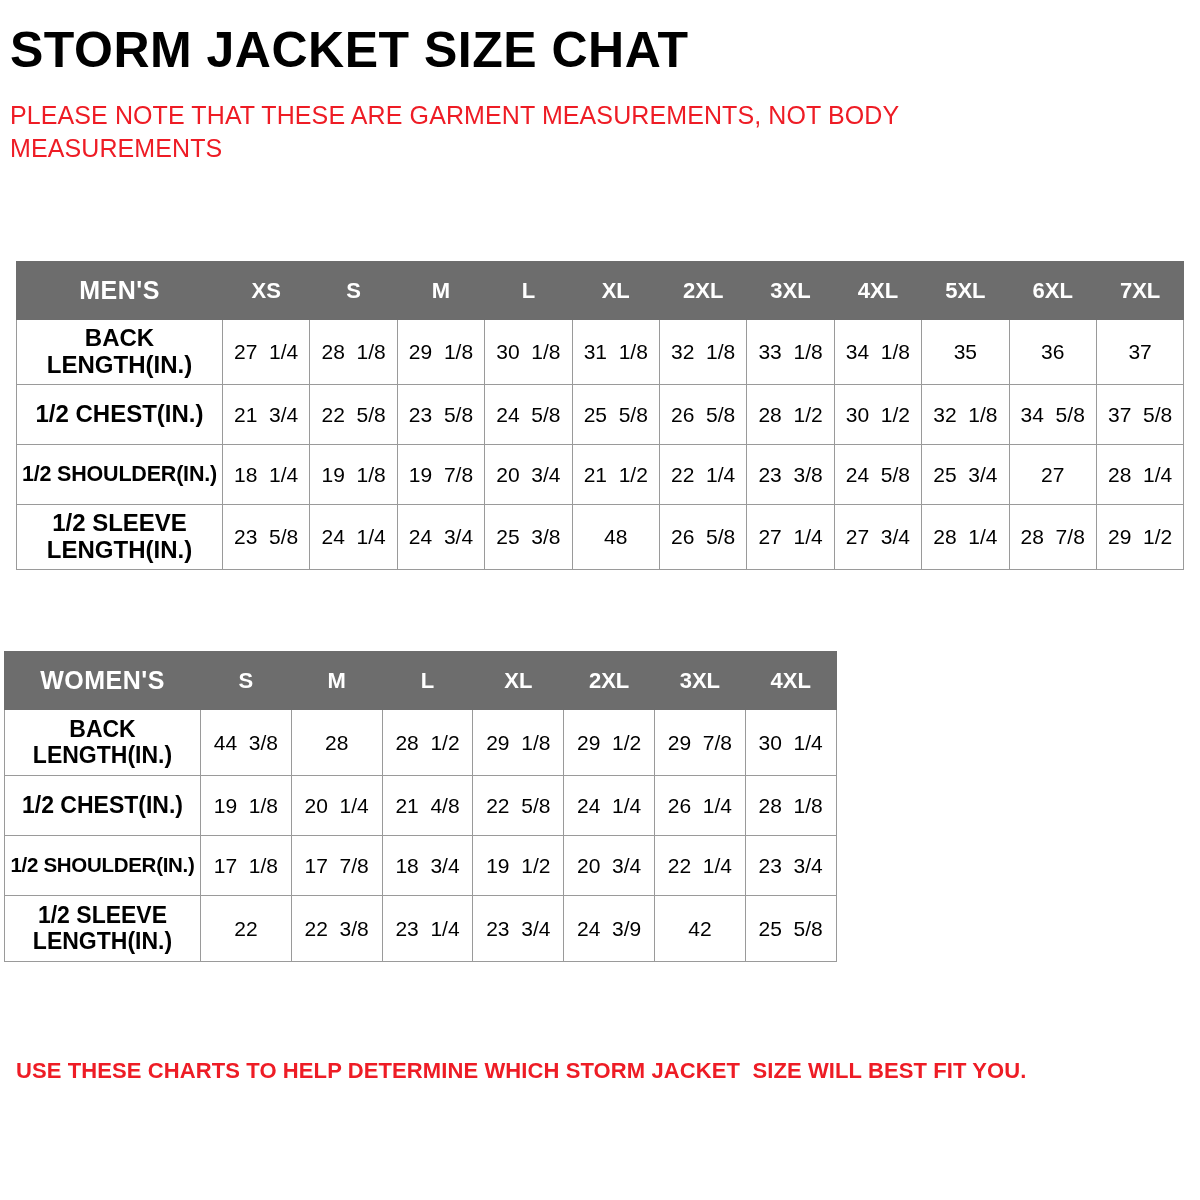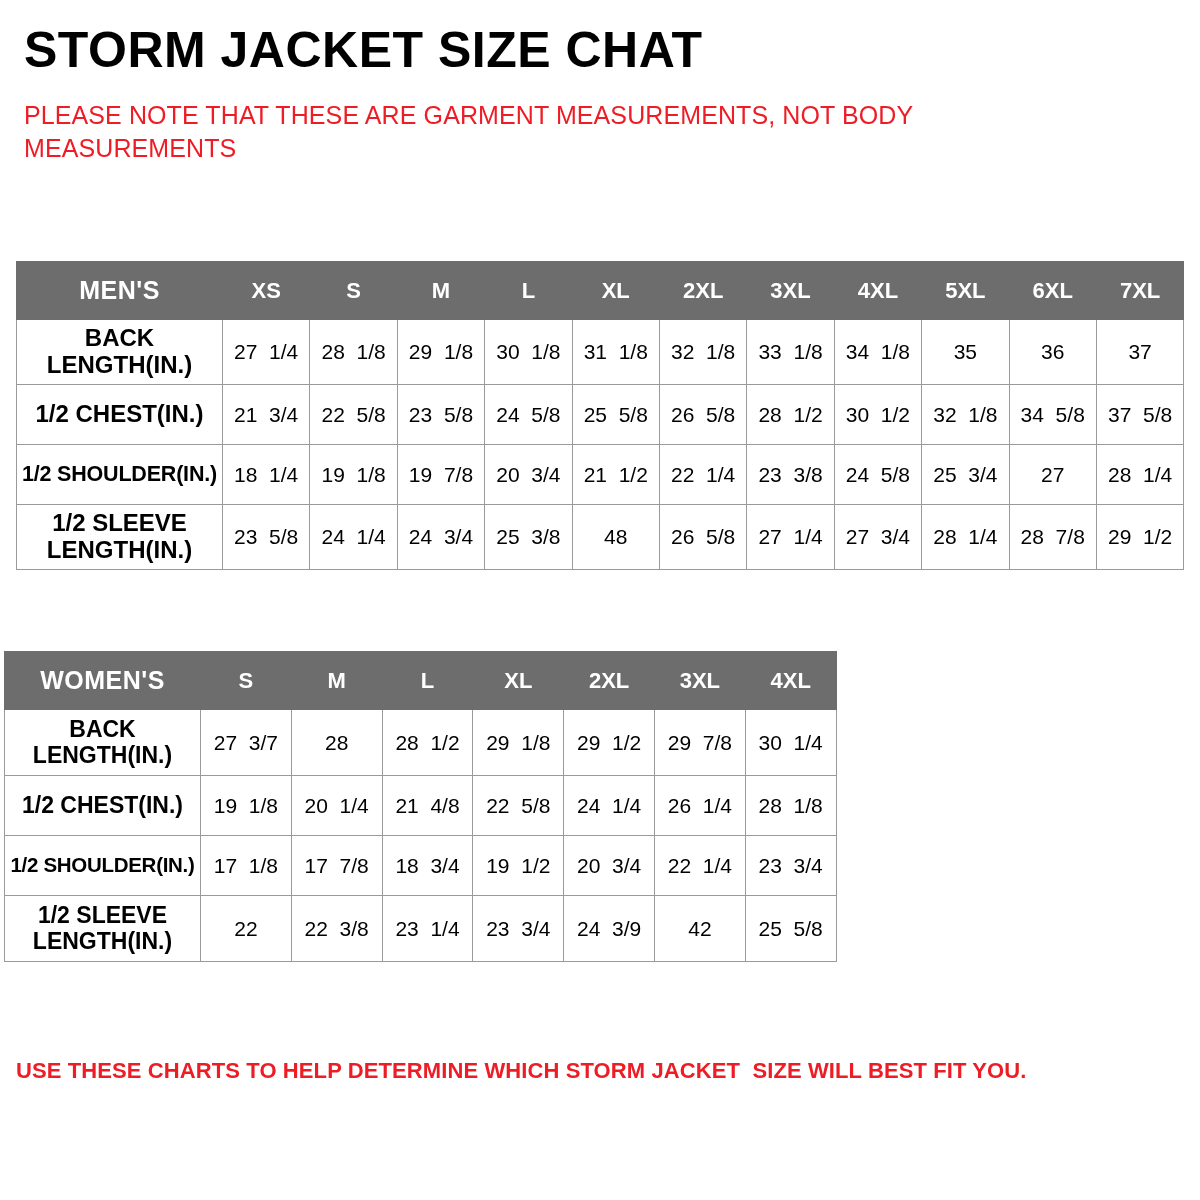--- a/index.html
+++ b/index.html
@@ -11,21 +11,21 @@
     height: 1200px;
     background: #ffffff;
     font-family: "Liberation Sans", sans-serif;
     overflow: hidden;
   }
   .page {
     position: relative;
     width: 1200px;
     height: 1200px;
     box-sizing: border-box;
-    padding: 0 24px;
+    padding: 0 10px;
   }
 
   
   .title {
     margin: 0;
     padding-top: 24px;
     font-size: 50px;
     font-weight: bold;
     letter-spacing: 0.5px;
     color: #000000;
@@ -240,21 +240,21 @@
         <th class="head-size">L</th>
         <th class="head-size">XL</th>
         <th class="head-size">2XL</th>
         <th class="head-size">3XL</th>
         <th class="head-size">4XL</th>
       </tr>
     </thead>
     <tbody>
       <tr class="tall">
         <td class="row-label">BACK<br>LENGTH(IN.)</td>
-        <td class="val">27  3/7</td>
+        <td class="val">44  3/8</td>
         <td class="val">28</td>
         <td class="val">28  1/2</td>
         <td class="val">29  1/8</td>
         <td class="val">29  1/2</td>
         <td class="val">29  7/8</td>
         <td class="val">30  1/4</td>
       </tr>
       <tr>
         <td class="row-label">1/2  CHEST(IN.)</td>
         <td class="val">19  1/8</td>

